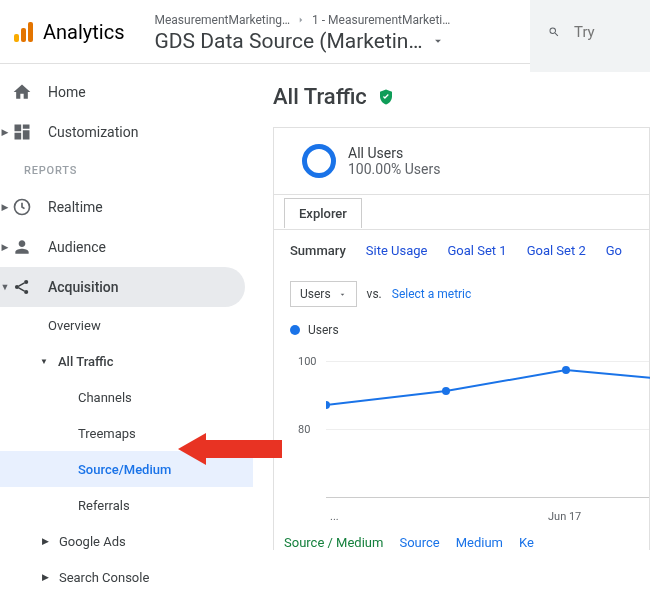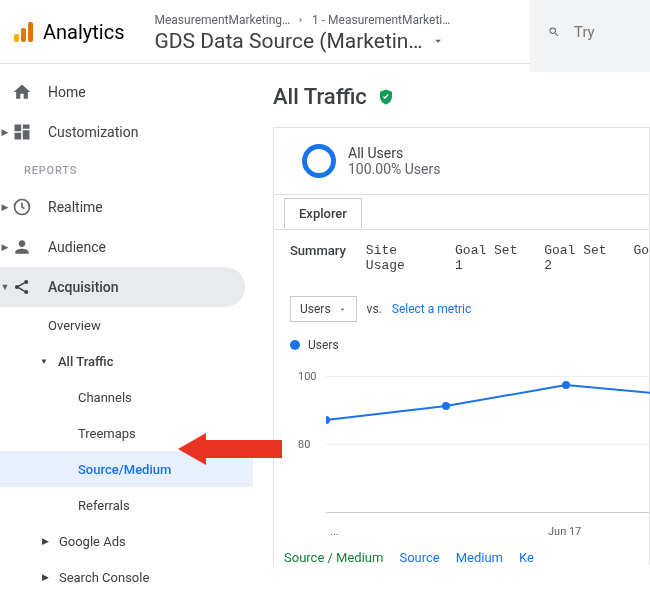--- a/index.html
+++ b/index.html
@@ -37,21 +37,21 @@
   .main-title { display: flex; align-items: center; gap: 10px; font-size: 22px; font-weight: 500; color: #3c4043; margin-bottom: 18px; }
   .shield { width: 18px; height: 20px; }
   .report { border: 1px solid #e0e0e0; border-bottom: none; }
   .segrow { padding: 16px 0 16px 28px; display: flex; align-items: center; gap: 12px; border-bottom: 1px solid #e0e0e0; }
   .segcircle { width: 34px; height: 34px; border: 5px solid #1a73e8; border-radius: 50%; }
   .segtxt .n { font-size: 14px; color: #3c4043; }
   .segtxt .p { font-size: 14px; color: #5f6368; }
   .tabrow { display: flex; align-items: center; height: 34px; padding-left: 10px; }
   .tab { border: 1px solid #ccc; border-bottom: none; background: #fff; padding: 7px 14px; font-size: 13px; font-weight: 500; position: relative; top: 1px; }
   .linkrow { display: flex; gap: 20px; padding: 13px 0 13px 16px; border-top: 1px solid #e0e0e0; font-size: 13px; }
-  .linkrow .l { color: #404040; cursor: pointer; font-family: Liberation Mono, monospace; }
+  .linkrow .l { color: #1d4ed8; cursor: pointer; }
   .linkrow .s { color: #3c4043; font-weight: 500; }
   .metricrow { display: flex; align-items: center; gap: 10px; padding: 10px 0 16px 16px; font-size: 12px; color: #3c4043; }
   .mbtn { border: 1px solid #ccc; padding: 5px 9px; display: flex; align-items: center; gap: 7px; background: #fff; font-size: 12px; }
   .selmetric { color: #1a73e8; }
   .legend { display: flex; align-items: center; gap: 8px; padding: 0 0 6px 16px; font-size: 12px; }
   .dot { width: 10px; height: 10px; background: #1a73e8; border-radius: 50%; }
   .chart { position: relative; height: 180px; margin-left: 16px; }
   .ytick { position: absolute; left: 8px; font-size: 11px; color: #5f6368; }
   .grid { position: absolute; left: 36px; right: 0; height: 1px; background: #ccc; }
   .gridlight { position: absolute; left: 36px; right: 0; height: 1px; background: #eee; }

